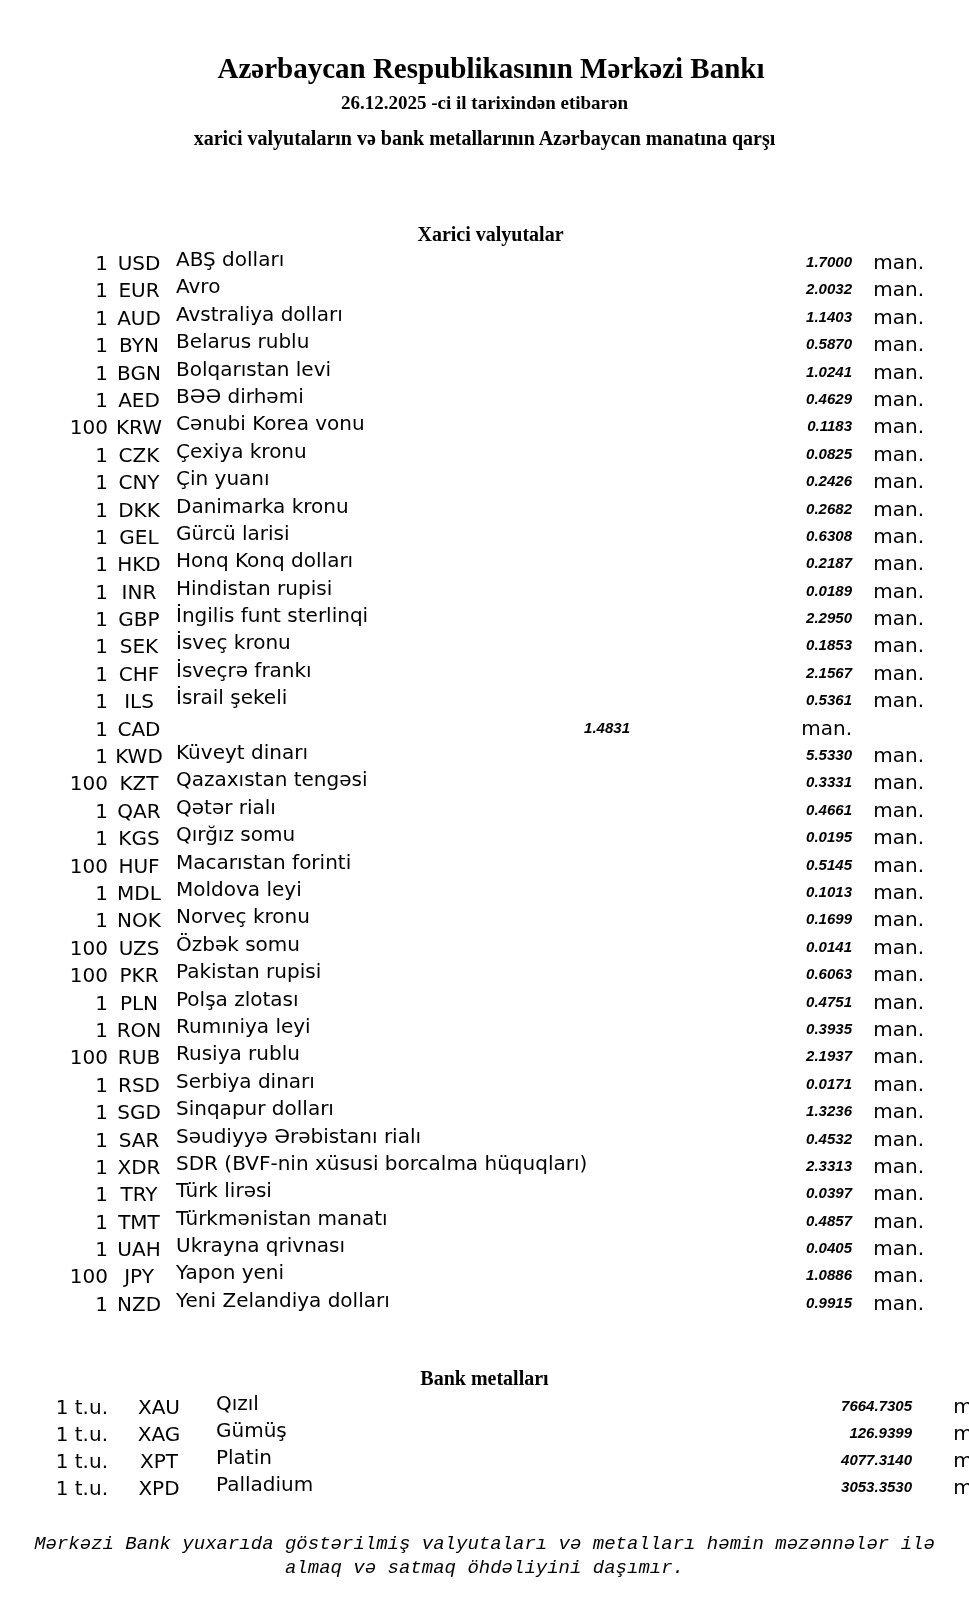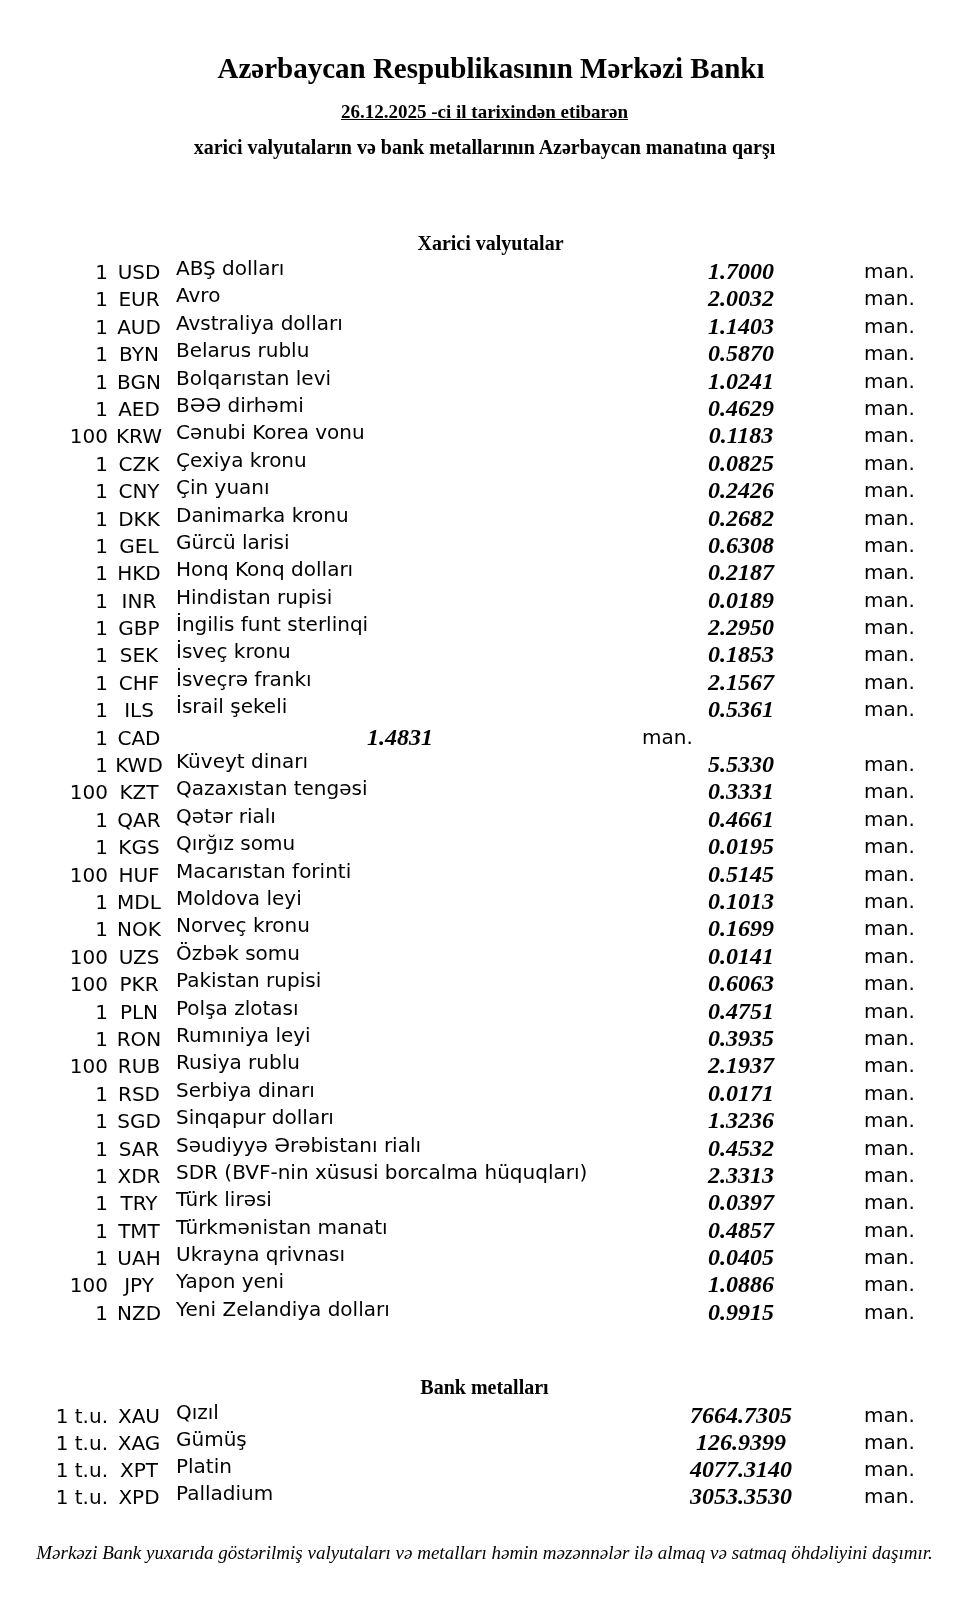--- a/index.html
+++ b/index.html
@@ -21,24 +21,23 @@
   }
   .center { text-align: center; }
 
   .doc-title {
     margin-top: 50px;
     font-size: 29px;
     line-height: 36px;
     margin-left: 13px;
   }
   .date-line {
-    margin-top: 13px;
+    margin-top: 4px;
     font-size: 19px;
     line-height: 26px;
-    text-decoration: underline;
   }
   .subtitle {
     margin-top: 9px;
     font-size: 20px;
     line-height: 26px;
   }
   .currencies-heading {
     margin-top: 70px;
     font-size: 20px;
     line-height: 26px;
@@ -55,56 +54,57 @@
   }
   .rate-row {
     display: grid;
     grid-template-columns: 108px 62px 460px 222px 72px;
     height: 27.4px;
     line-height: 26px;
     align-items: start;
   }
   .metals .rate-row {
     height: 26.8px;
+    gap: 20px;
   }
   .cell-qty {
     text-align: right;
     font-size: 20px;
     transform: translateY(3px);
     white-space: nowrap;
   }
   .cell-code {
     text-align: center;
     font-size: 20px;
     transform: translateY(3px);
   }
   .cell-name {
     padding-left: 6px;
     font-size: 20px;
     transform: translateY(-1px);
     white-space: nowrap;
   }
   .cell-rate {
-    text-align: center;
-    font-family: Liberation Serif, serif;
+    text-align: right;
+    font-family: Liberation Sans, sans-serif;
     font-style: italic;
     font-weight: bold;
-    font-size: 24px;
+    font-size: 15px;
     transform: translateY(2px);
     white-space: nowrap;
   }
   .cell-unit {
     padding-left: 12px;
-    text-align: left;
+    text-align: right;
     font-size: 20px;
     transform: translateY(2px);
   }
   .disclaimer {
     margin-top: 34px;
-    font-family: Liberation Serif, serif;
+    font-family: Liberation Mono, monospace;
     font-style: italic;
     font-size: 19px;
     line-height: 24px;
     text-align: center;
   }
 </style>
 </head>
 <body>
 
 <div>

